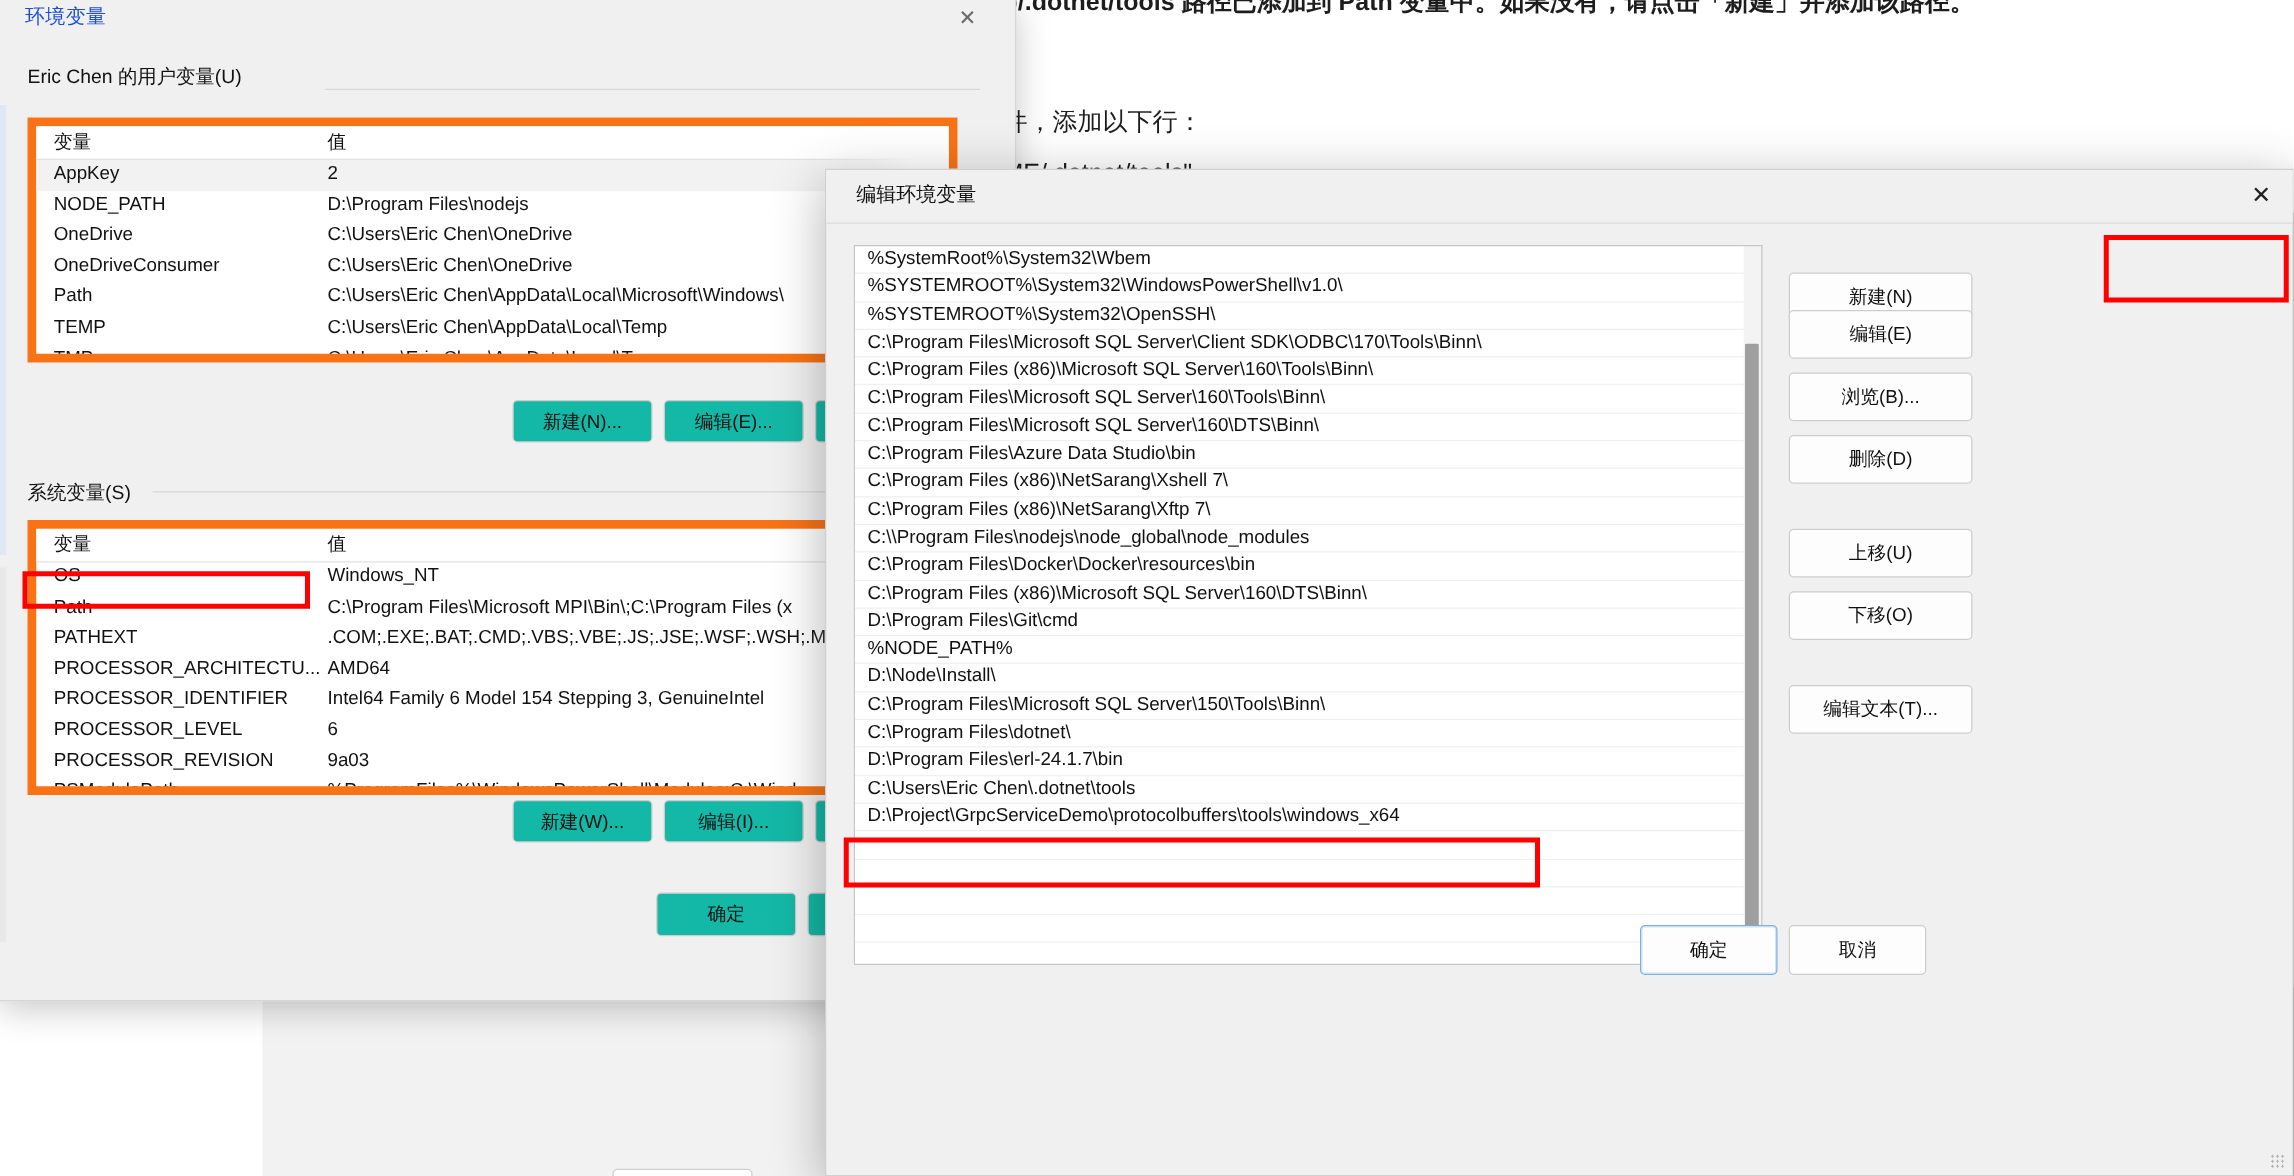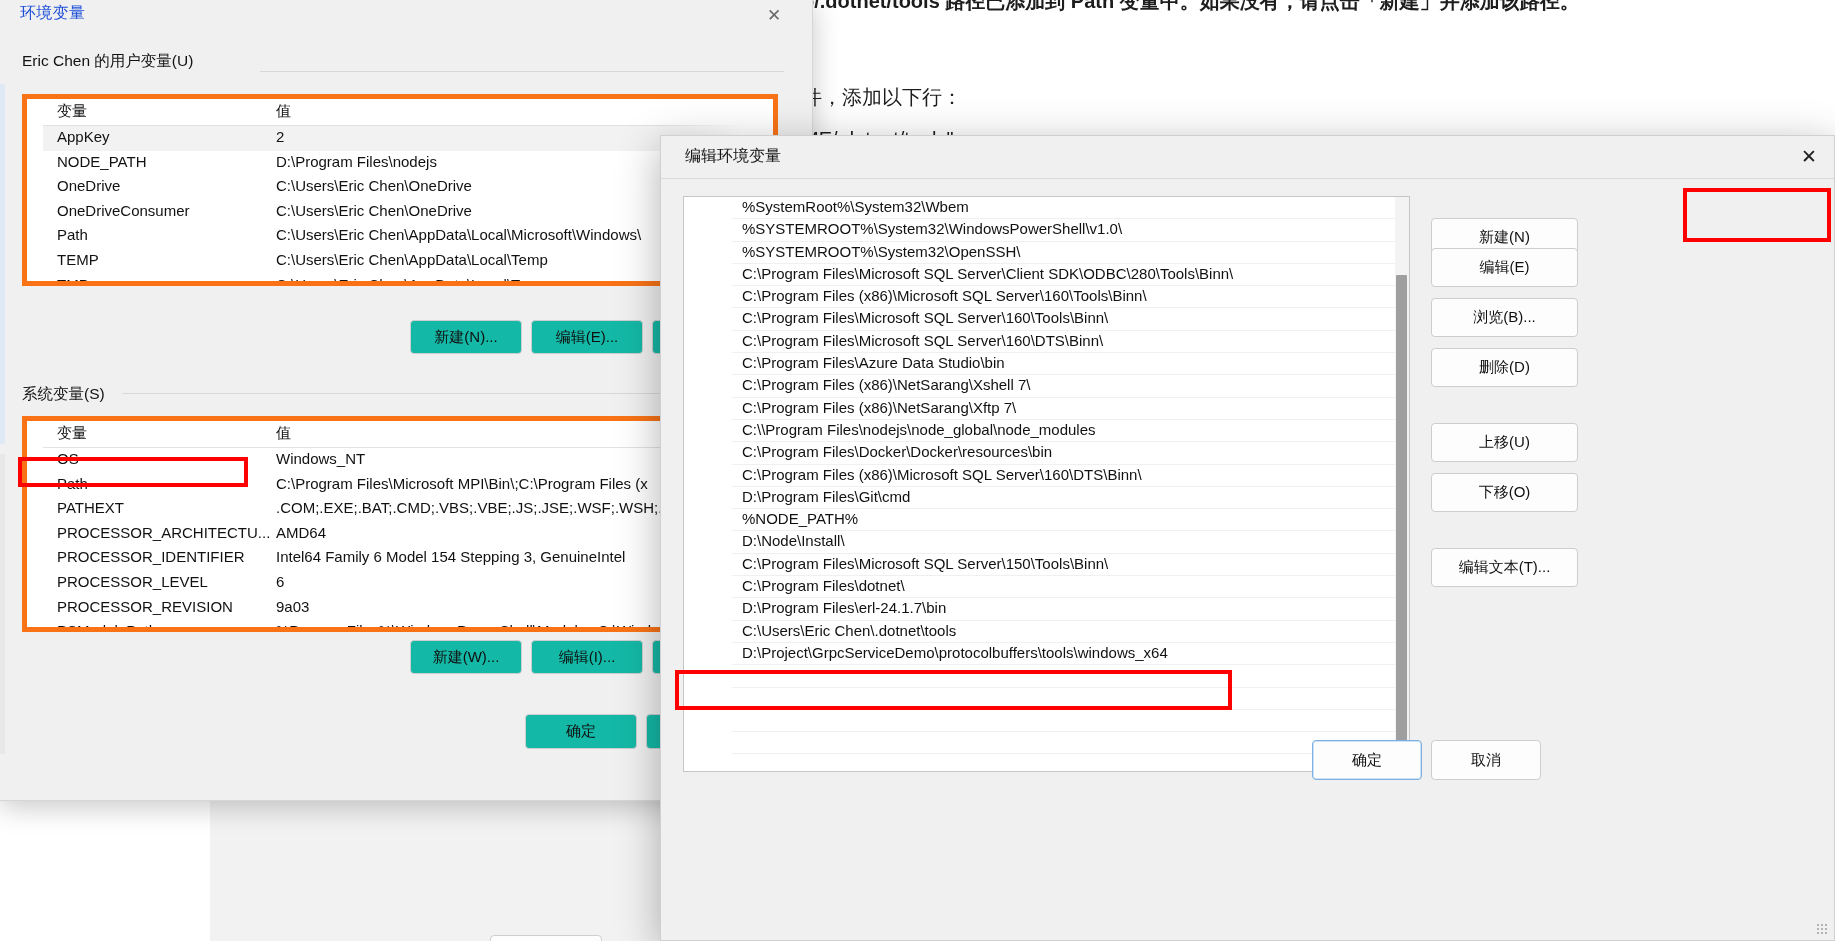--- a/index.html
+++ b/index.html
@@ -130,23 +130,22 @@
   .group-rule {
     position: absolute;
     height: 1px;
     background: #d8d8d8;
   }
 
   
   .grid {
     position: absolute;
     background: #ffffff;
-    border: 5px solid #f97316;
+    border: 7px solid #f97316;
     overflow: hidden;
-    padding-left: 16px;
   }
   .grid-head {
     position: relative;
     height: 26px;
     background: #ffffff;
     border-bottom: 1px solid #e2e2e2;
   }
   .grid-head .col {
     position: absolute;
     top: 3px;
@@ -244,21 +243,20 @@
   }
 
   .path-list {
     position: absolute;
     left: 22px; top: 60px;
     width: 716px; height: 576px;
     background: #ffffff;
     border: 1px solid #c6c6c6;
     box-sizing: border-box;
     overflow: hidden;
-    padding-left: 48px;
   }
   .path-row {
     position: relative;
     height: 22.3px;
     border-bottom: 1px solid #f0f0f0;
     box-sizing: border-box;
     white-space: nowrap;
   }
   .path-row span {
     position: absolute;
@@ -465,21 +463,21 @@
       <div class="path-row">
           <span>%SystemRoot%\System32\Wbem</span>
         </div>
       <div class="path-row">
           <span>%SYSTEMROOT%\System32\WindowsPowerShell\v1.0\</span>
         </div>
       <div class="path-row">
           <span>%SYSTEMROOT%\System32\OpenSSH\</span>
         </div>
       <div class="path-row">
-          <span>C:\Program Files\Microsoft SQL Server\Client SDK\ODBC\280\Tools\Binn\</span>
+          <span>C:\Program Files\Microsoft SQL Server\Client SDK\ODBC\170\Tools\Binn\</span>
         </div>
       <div class="path-row">
           <span>C:\Program Files (x86)\Microsoft SQL Server\160\Tools\Binn\</span>
         </div>
       <div class="path-row">
           <span>C:\Program Files\Microsoft SQL Server\160\Tools\Binn\</span>
         </div>
       <div class="path-row">
           <span>C:\Program Files\Microsoft SQL Server\160\DTS\Binn\</span>
         </div>

